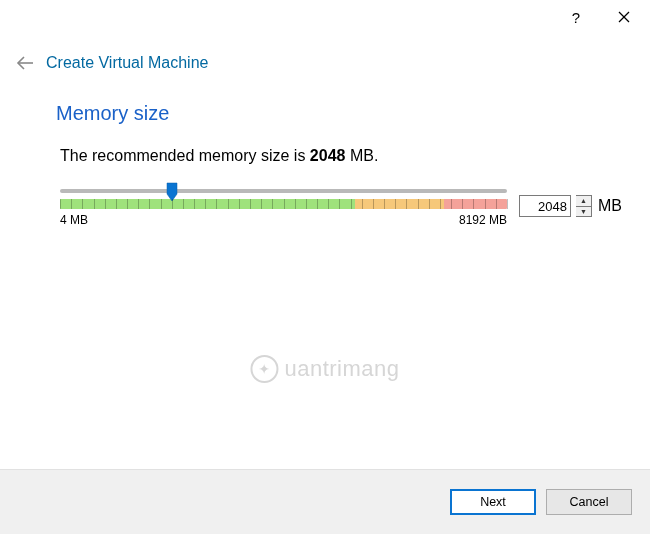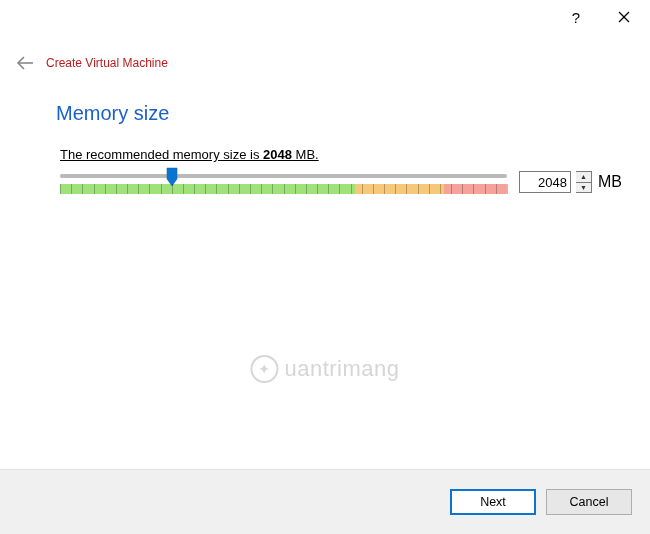--- a/index.html
+++ b/index.html
@@ -40,44 +40,43 @@
     padding: 18px 0 14px 14px;
   }
   .back-arrow {
     width: 22px;
     height: 22px;
     color: #767676;
     margin-right: 10px;
     display:flex; align-items:center; justify-content:center;
   }
   .window-heading {
-    font-size: 12px;
-    color: #b91c1c;
+    font-size: 16px;
+    color: #0369a1;
   }
   .content {
     padding: 14px 28px 0 56px;
   }
   .section-title {
     color: #1a61c8;
     font-size: 20px;
     font-weight: 400;
     margin-bottom: 22px;
   }
   .body-text {
     font-size: 13px;
     color: #000;
     line-height: 1.5;
     margin-bottom: 16px;
     padding-left: 4px;
   }
   .recommend-line {
-    font-size: 13px;
-    margin-bottom: 8px;
+    font-size: 16px;
+    margin-bottom: 20px;
     padding-left: 4px;
-    text-decoration: underline;
   }
   .recommend-line .bold { font-weight: 700; }
   .slider-row {
     display: flex;
     align-items: center;
     gap: 12px;
     padding-left: 4px;
   }
   .slider-wrap {
     flex: 1;
@@ -305,20 +304,26 @@
           <span style="left: 80%;"></span>
           <span style="left: 82.5%;"></span>
           <span style="left: 85%;"></span>
           <span style="left: 87.5%;"></span>
           <span style="left: 90%;"></span>
           <span style="left: 92.5%;"></span>
           <span style="left: 95%;"></span>
           <span style="left: 97.5%;"></span>
           <span style="left: 100%;"></span>
         </div>
+      <div class="slider-labels-outer">
+        <div class="slider-labels">
+          <span>4 MB</span>
+          <span>8192 MB</span>
+        </div>
+      </div>
     </div>
 
     <div class="spin-wrap">
       <input class="spin-input" type="text" value="2048" style="">
       <div class="spin-stepper">
         <button>▲</button>
         <button>▼</button>
       </div>
       <span class="mb-label">MB</span>
     </div>

